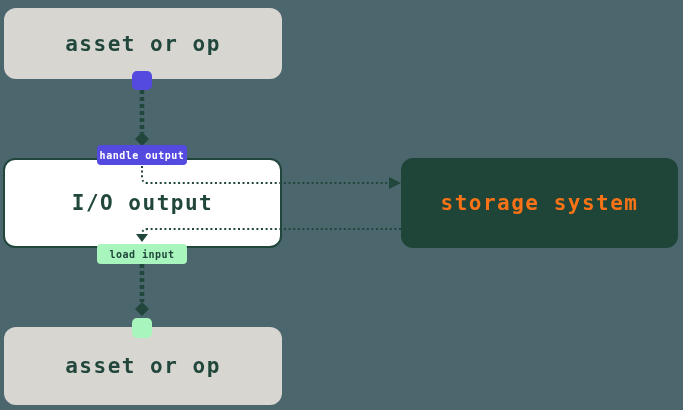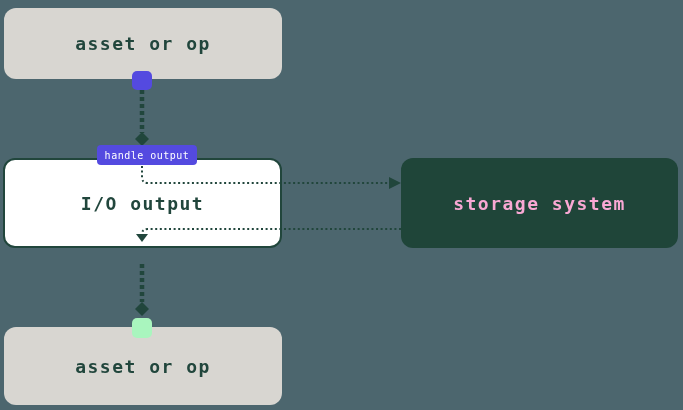--- a/index.html
+++ b/index.html
@@ -14,49 +14,49 @@
   .node {
     position: absolute;
     display: flex;
     align-items: center;
     justify-content: center;
     border-radius: 12px;
     box-sizing: border-box;
     z-index: 1;
   }
   .node .label {
-    font-size: 18px;
+    font-size: 21px;
     font-weight: 600;
     letter-spacing: 1.5px;
     white-space: nowrap;
   }
   .node-asset-top    { left: 4px;   top: 8px;   width: 278px; height: 71px; background: #D8D6D1; color: #21463C; }
   .node-io           { left: 3px;   top: 158px; width: 279px; height: 90px; background: #FFFFFF; color: #21463C; border: 2px solid #21463C; }
-  .node-storage      { left: 401px; top: 158px; width: 277px; height: 90px; background: #1F4539; color: #f9a8d4; }
+  .node-storage      { left: 401px; top: 158px; width: 277px; height: 90px; background: #1F4539; color: #f97316; }
   .node-asset-bottom { left: 4px;   top: 327px; width: 278px; height: 78px; background: #D8D6D1; color: #21463C; }
 
   .port {
     position: absolute;
     border-radius: 5px;
     z-index: 3;
   }
   .port-output { left: 132px; top: 71px;  width: 20px; height: 19px; background: #544AE0; }
   .port-input  { left: 132px; top: 318px; width: 20px; height: 20px; background: #A9F5BE; }
 
   .badge {
     position: absolute;
     left: 97px;
-    width: 100px;
+    width: 90px;
     height: 20px;
     border-radius: 4px;
     display: flex;
     align-items: center;
     justify-content: center;
     font-size: 10px;
-    font-weight: normal;
+    font-weight: bold;
     letter-spacing: 0.5px;
     white-space: nowrap;
     z-index: 4;
   }
   .badge-handle-output { top: 145px; background: #544AE0; color: #FFFFFF; }
   .badge-load-input    { top: 244px; background: #A9F5BE; color: #21463C; }
 
   svg.connectors {
     position: absolute;
     left: 0; top: 0;
@@ -102,14 +102,17 @@
     <span class="label">asset or op</span>
   </div>
 
   <div class="port port-output"></div>
   <div class="port port-input"></div>
 
   <div class="badge badge-handle-output">
     <span>handle output</span>
   </div>
 
+  <div class="badge badge-load-input">
+    <span>load input</span>
+  </div>
 
 </div>
 
 </body></html>

